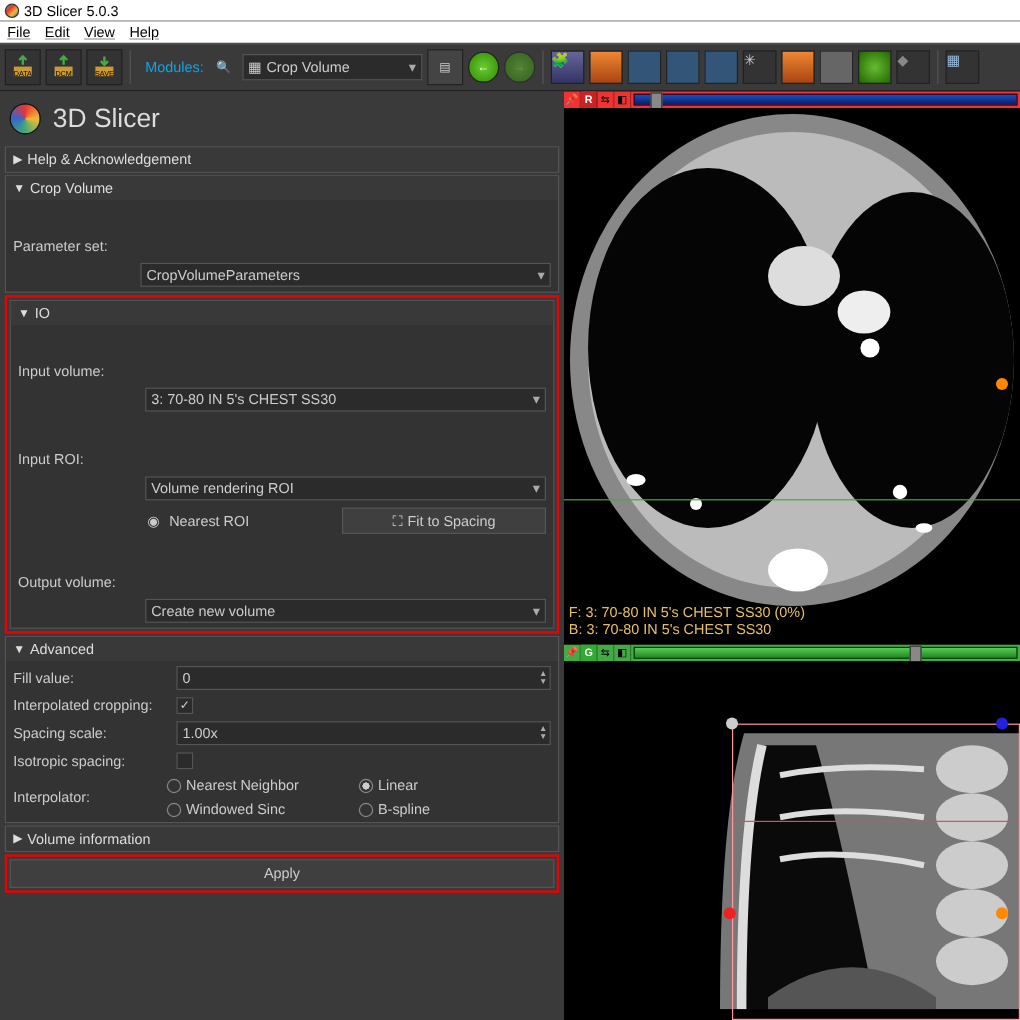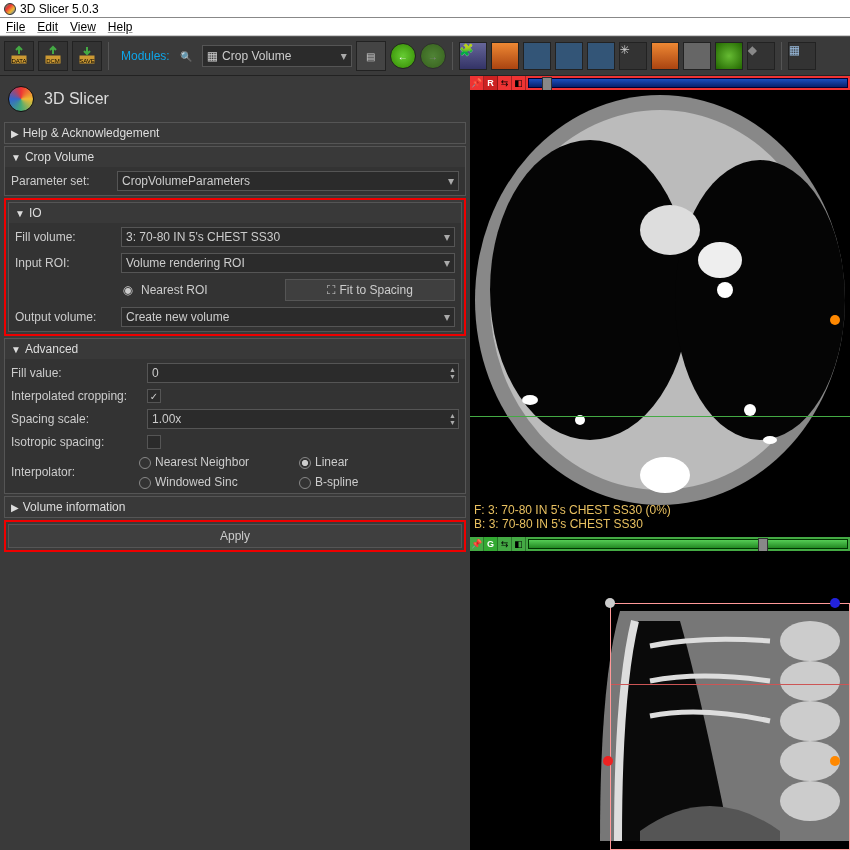--- a/index.html
+++ b/index.html
@@ -12,28 +12,28 @@
   .tbtn { width: 30px; height: 30px; background: #444; border: 1px solid #222; display:flex; align-items:center; justify-content:center; font-size:10px; cursor:pointer; }
   .tbtn.data { background:#333; } .tbtn.green{background:radial-gradient(#6c3,#380);border-radius:50%;width:26px;height:26px;}
   .mod-label { color:#0ea5e9; margin:0 2px 0 6px; }
   .mod-sel { background:#2b2b2b; border:1px solid #555; color:#ccc; height:22px; width:150px; padding:0 4px; display:flex; align-items:center; position:relative; }
   .mod-sel::after{content:"▾"; position:absolute; right:4px; color:#aaa;}
   .sep { width:1px; height:28px; background:#555; margin:0 2px; }
   .main { display:flex; height: calc(850px - 18px - 18px - 40px); }
   .left { width: 470px; background:#3a3a3a; display:flex; flex-direction:column; }
   .header3d { display:flex; align-items:center; gap:10px; padding:10px 8px; }
   .header3d .logo2 { width:26px; height:26px; border-radius:50%; background: conic-gradient(#e33,#eb3,#4a7,#36c,#e33); border:1px solid #111;}
-  .header3d .title { font-size:16px; color:#ddd; font-weight:normal; }
+  .header3d .title { font-size:22px; color:#ddd; font-weight:normal; }
   .section { background:#333; border:1px solid #555; margin:0 4px 2px 4px; }
   .sec-head { background:#393939; padding:3px 6px; color:#ddd; display:flex; align-items:center; gap:4px; cursor:pointer; font-size:12px;}
   .sec-head .tri { font-size:10px; }
   .sec-body { padding:4px 6px; display:flex; flex-direction:column; gap:6px; }
   .row { display:flex; align-items:center; gap:6px; }
   .lab { width: 100px; color:#ccc; }
-  .combo { flex:1; background:#2b2b2b; border:1px solid #555; color:#ccc; height:20px; padding:0 4px; display:flex; align-items:center; position:relative; }
+  .combo { flex:1; background:#2b2b2b; border:1px solid #555; color:#ccc; height:20px; padding:0 4px; display:flex; align-items:center; position:relative;margin-top:48px; }
   .combo::after{content:"▾"; position:absolute; right:4px; color:#aaa;}
   .btn { background:#3f3f3f; border:1px solid #555; color:#ccc; height:22px; display:flex; align-items:center; justify-content:center; cursor:pointer; }
   .highlight { border:2px solid #e00; padding:2px; margin:0 4px 2px 4px; }
   .spin { flex:1; background:#2b2b2b; border:1px solid #555; color:#ccc; height:20px; padding:0 4px; display:flex; align-items:center; position:relative;}
   .spin .arrows{position:absolute; right:2px; display:flex; flex-direction:column; font-size:7px; color:#aaa;}
   .chk { width:14px; height:14px; background:#2b2b2b; border:1px solid #555; display:inline-flex; align-items:center; justify-content:center; color:#ccc; font-size:10px;}
   .radio { width:12px; height:12px; border-radius:50%; border:1px solid #888; display:inline-block; margin-right:4px; vertical-align:middle;}
   .radio.on { background: radial-gradient(#ccc 0 40%, #333 45% 100%); }
   .right { flex:1; background:#000; display:flex; flex-direction:column; }
   .slice { flex:1; position:relative; overflow:hidden; background:#000;}
@@ -143,21 +143,21 @@
     </div>
 
     <div class="highlight">
       <div class="section" style="margin:0">
         <div class="sec-head">
             <span class="tri">▼</span>
             <span>IO</span>
           </div>
         <div class="sec-body">
           <div class="row">
-            <div class="lab">Fill volume:</div>
+            <div class="lab">Input volume:</div>
             <div class="combo">
                 <span>3: 70-80 IN 5's  CHEST SS30</span>
               </div>
           </div>
           <div class="row">
             <div class="lab">Input ROI:</div>
             <div class="combo">
                 <span>Volume rendering ROI</span>
               </div>
           </div>

